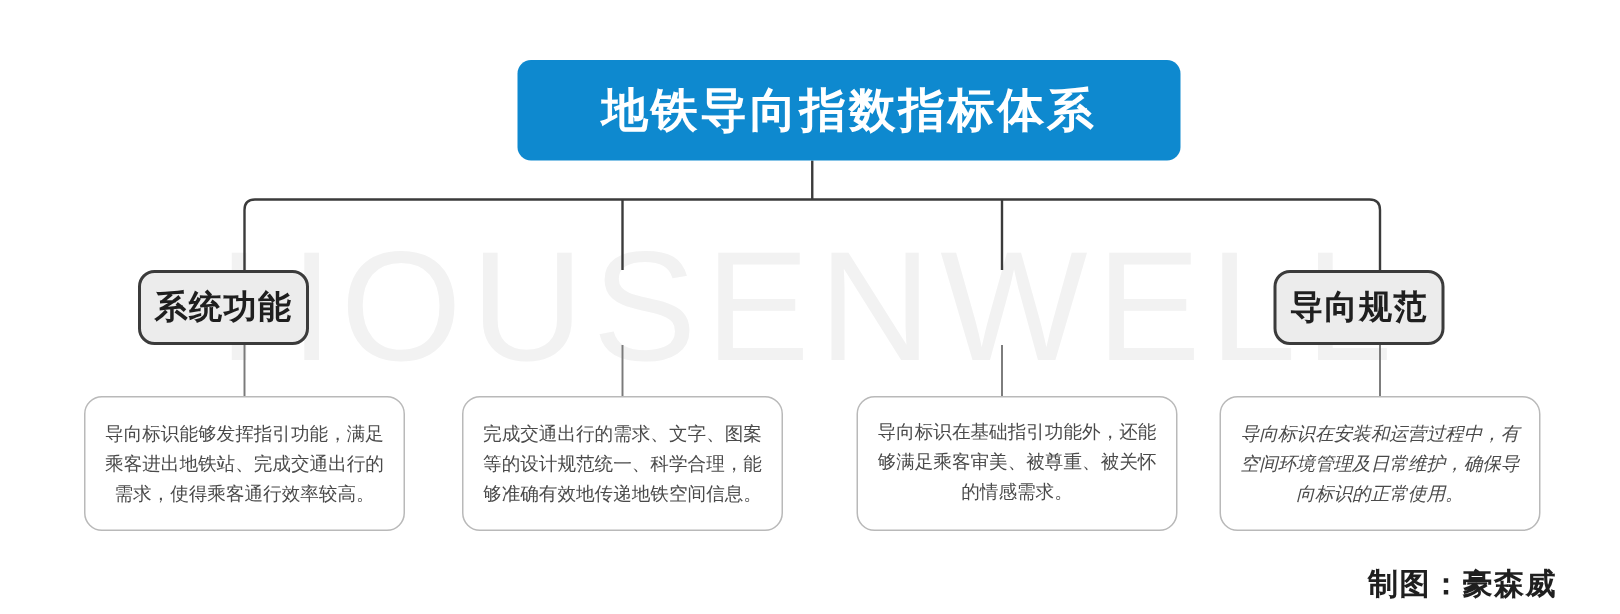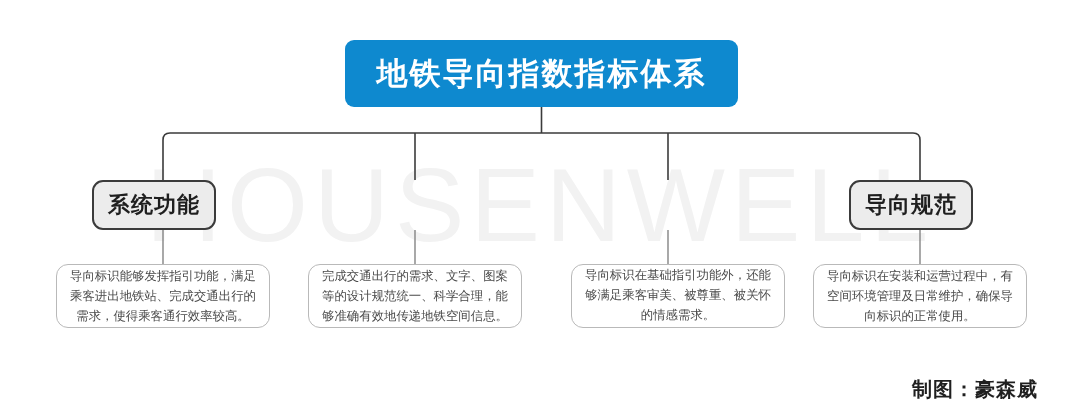--- a/index.html
+++ b/index.html
@@ -57,42 +57,42 @@
   #connectors .thin {
     stroke: #7a7a7a;
     stroke-width: 1.3;
   }
 
   
   #root-node {
     position: absolute;
     left: 345px;
     top: 40px;
-    width: 393px;
+    width: 442px;
     height: 67px;
     background: #0e89cf;
     border-radius: 9px;
     display: flex;
     align-items: center;
     justify-content: center;
     z-index: 3;
   }
   #root-node .root-label {
     color: #ffffff;
     font-size: 31px;
     font-weight: bold;
     letter-spacing: 2px;
     line-height: 1;
   }
 
   
   .category-node {
     position: absolute;
     top: 180px;
-    width: 124px;
+    width: 114px;
     height: 50px;
     background: #ececec;
     border: 2px solid #3b3b3b;
     border-radius: 11px;
     display: flex;
     align-items: center;
     justify-content: center;
     box-sizing: border-box;
     z-index: 3;
   }
@@ -102,21 +102,21 @@
     font-weight: bold;
     letter-spacing: 1px;
     line-height: 1;
   }
 
   
   .desc-node {
     position: absolute;
     top: 264px;
     width: 214px;
-    height: 64px;
+    height: 90px;
     background: #ffffff;
     border: 1.3px solid #b9b9b9;
     border-radius: 12px;
     box-sizing: border-box;
     display: flex;
     align-items: center;
     padding: 4px 10px;
     z-index: 3;
   }
   .desc-node .desc-text {
@@ -174,19 +174,19 @@
 
   <div class="desc-node" style="left:56px;">
     <span class="desc-text">导向标识能够发挥指引功能，满足乘客进出地铁站、完成交通出行的需求，使得乘客通行效率较高。</span>
   </div>
   <div class="desc-node" style="left:308px;">
     <span class="desc-text">完成交通出行的需求、文字、图案等的设计规范统一、科学合理，能够准确有效地传递地铁空间信息。</span>
   </div>
   <div class="desc-node" style="left:571px;font-family:Liberation Mono, monospace;">
     <span class="desc-text">导向标识在基础指引功能外，还能够满足乘客审美、被尊重、被关怀的情感需求。</span>
   </div>
-  <div class="desc-node" style="left:813px;">
+  <div class="desc-node" style="left:813px;font-style:italic;">
     <span class="desc-text">导向标识在安装和运营过程中，有空间环境管理及日常维护，确保导向标识的正常使用。</span>
   </div>
 
   <div id="credit">制图：豪森威</div>
 
 </div>
 
 </body></html>

